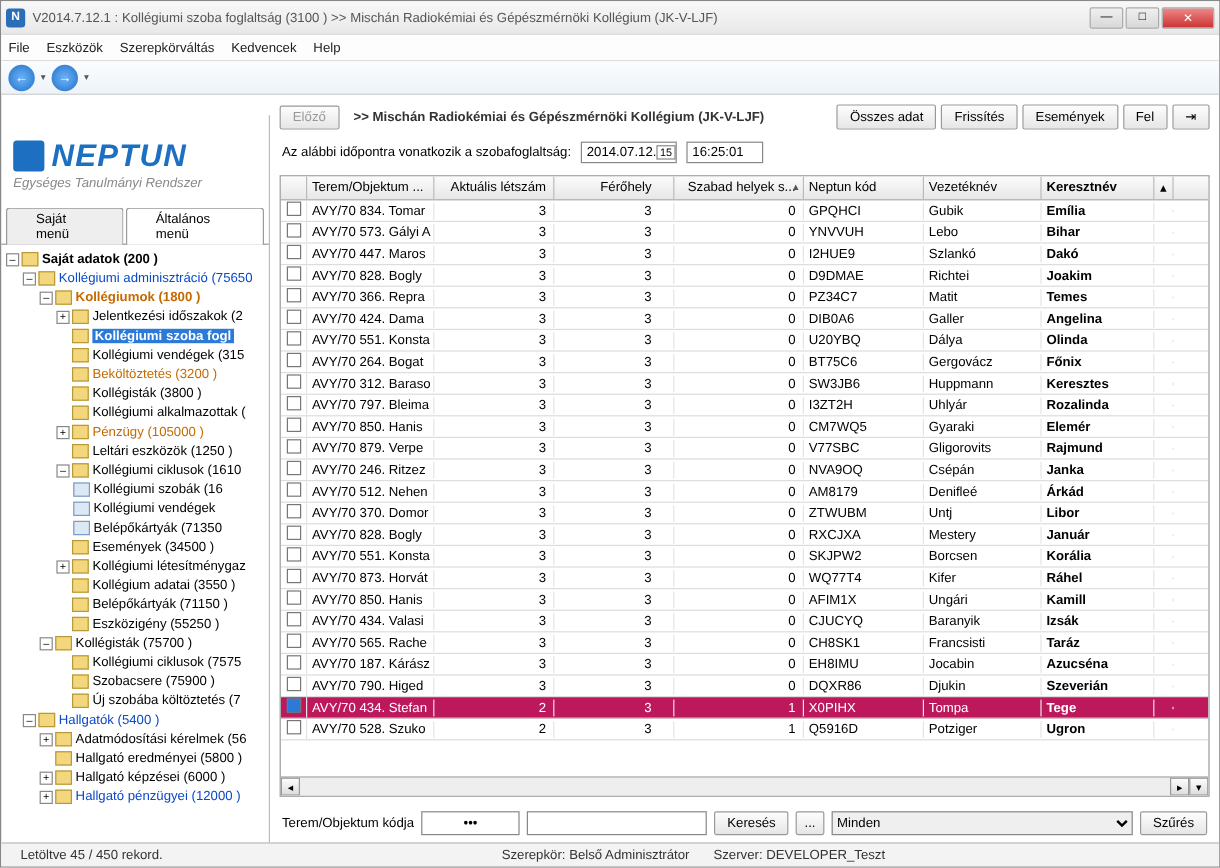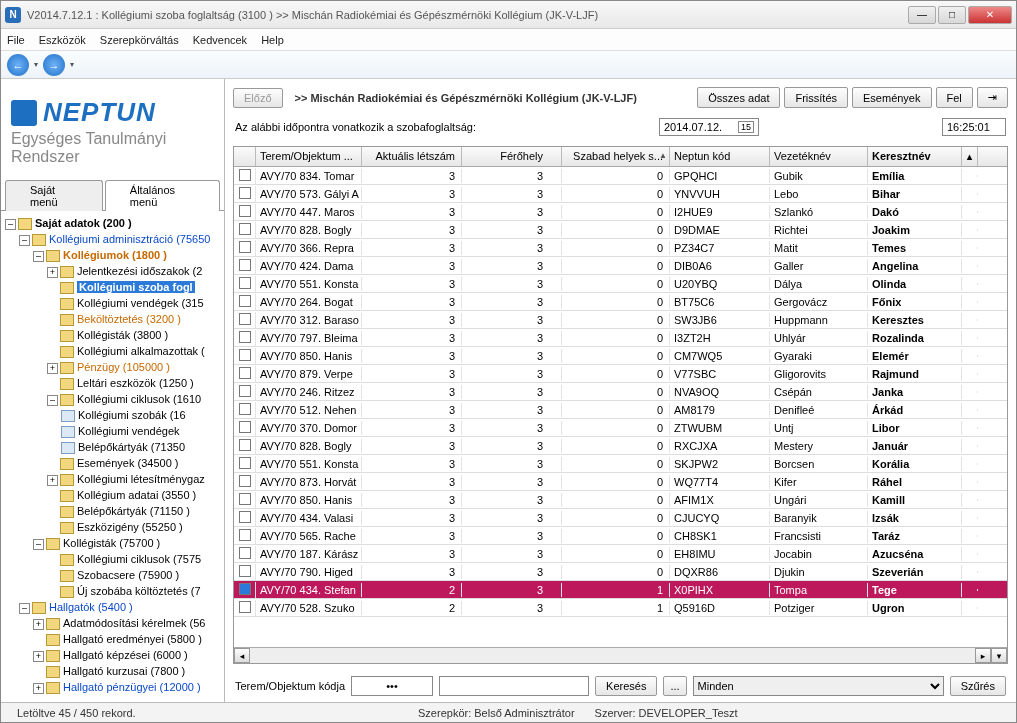--- a/index.html
+++ b/index.html
@@ -17,29 +17,29 @@
 .menubar { height:22px; display:flex; align-items:center; padding:0 6px; gap:14px; border-bottom:1px solid #ddd; background:#fdfdfd;}
 .menubar span { color:#222; }
 
 
 .navtb { height:28px; display:flex; align-items:center; padding:2px 6px; gap:2px; border-bottom:1px solid #ccc; background:linear-gradient(#fafdff,#edf3f9);}
 .navbtn { width:22px;height:22px;border-radius:11px;background:radial-gradient(#6fb3f7,#1e6fc7);display:flex;align-items:center;justify-content:center;color:#fff;font-weight:bold;}
 .navdd { width:10px; display:flex;align-items:center;justify-content:center;color:#555;font-size:8px;}
 
 
 .content { display:flex; height:calc(100% - 28px - 22px - 28px - 20px); }
-.leftpane { width:224px; min-width:224px; border-right:1px solid #bbb; display:flex; flex-direction:column; overflow:hidden;}
+.leftpane { width:224px; min-width:224px; border-right:1px solid #bbb; display:flex; flex-direction:column; overflow:hidden;margin-top:17px;}
 .rightpane { flex:1; display:flex; flex-direction:column; overflow:hidden; }
 
 
 .logo { padding:18px 8px 14px 10px; }
 .logo .brand { display:flex; align-items:center; gap:6px; }
 .logo .brand .bicon{width:26px;height:26px;background:#1d6fc1;border-radius:3px;}
 .logo .brand .btxt{font-size:26px;font-weight:bold;color:#1d6fc1;font-style:italic;letter-spacing:1px;}
-.logo .tagline{color:#888;font-size:16px;margin-top:2px;}
+.logo .tagline{color:#888;font-size:11px;margin-top:2px;font-style:italic;}
 
 
 .tabrow{display:flex;border-bottom:1px solid #999;padding:0 4px;gap:2px;}
 .tab{padding:3px 24px;border:1px solid #999;border-bottom:none;background:#eee;border-radius:3px 3px 0 0;margin-bottom:-1px;}
 .tab.active{background:#fff;}
 
 
 .tree{flex:1;overflow:auto;padding:4px 2px 4px 2px;}
 .tree ul{list-style:none;padding-left:14px;}
 .tree > ul{padding-left:2px;}
@@ -51,21 +51,21 @@
 .tree .sel{background:#2b79d8;color:#fff;padding:0 2px;}
 
 
 .rhdr{padding:8px 8px 4px 8px;display:flex;align-items:center;gap:6px;}
 .btn{background:linear-gradient(#fdfdfd,#e6e6e6);border:1px solid #999;padding:3px 10px;border-radius:2px;text-align:right;}
 .btn.disabled{color:#999;}
 .rhdr .crumb{flex:1;font-weight:bold;color:#333;padding:4px 6px;}
 .rbtns{display:flex;gap:4px;}
 
 
-.dline{padding:6px 10px 10px 10px;display:flex;align-items:center;gap:20px;justify-content:space-between;}
+.dline{padding:6px 10px 10px 10px;display:flex;align-items:center;gap:8px;}
 .inputlike{border:1px solid #888;padding:1px 4px;background:#fff;height:18px;display:inline-flex;align-items:center;}
 
 
 .tablewrap{flex:1;margin:0 8px 6px 8px;border:1px solid #999;overflow:hidden;display:flex;flex-direction:column;position:relative;}
 .thead{display:flex;background:linear-gradient(#fbfbfb,#e7e7e7);border-bottom:1px solid #aaa;}
 .th{border-right:1px solid #bbb;padding:3px 4px;overflow:hidden;white-space:nowrap;position:relative;}
 .tbody{overflow-y:auto;overflow-x:hidden;flex:1;}
 .tr{display:flex;border-bottom:1px solid #ddd;height:18px;align-items:center;}
 .tr.sel{background:#be185d;color:#fff;}
 .td{border-right:1px solid #e4e4e4;padding:1px 4px;overflow:hidden;white-space:nowrap;}
@@ -177,21 +177,20 @@
                     <li style="padding-left:13px"><span class="ticon"></span><span>Új szobába költöztetés (7</span></li>
                   </ul>
                 </li>
               </ul>
             </li>
             <li><span class="exp">–</span><span class="ticon"></span><span class="blue">Hallgatók (5400  )</span>
               <ul>
                 <li><span class="exp">+</span><span class="ticon"></span><span>Adatmódosítási kérelmek (56</span></li>
                 <li style="padding-left:13px"><span class="ticon"></span><span>Hallgató eredményei (5800  )</span></li>
                 <li><span class="exp">+</span><span class="ticon"></span><span>Hallgató képzései (6000  )</span></li>
-                <li style="padding-left:13px"><span class="ticon"></span><span>Hallgató kurzusai (7800  )</span></li>
                 <li><span class="exp">+</span><span class="ticon"></span><span class="blue">Hallgató pénzügyei (12000  )</span></li>
               </ul>
             </li>
           </ul>
         </li>
       </ul>
     </div>
   </div>
 
   <div class="rightpane">
@@ -202,21 +201,21 @@
         <button class="btn">Összes adat</button>
         <button class="btn">Frissítés</button>
         <button class="btn">Események</button>
         <button class="btn">Fel</button>
         <button class="btn">⇥</button>
       </div>
     </div>
 
     <div class="dline">
       <span>Az alábbi időpontra vonatkozik a szobafoglaltság:</span>
-      <span class="inputlike" style="width:100px;">
+      <span class="inputlike" style="width:80px;">
           <span>2014.07.12.</span>
           <span style="margin-left:auto;border:1px solid #888;padding:0 2px;font-size:9px;">15</span>
         </span>
       <span class="inputlike" style="width:64px;">16:25:01</span>
     </div>
 
     <div class="tablewrap">
       <div class="thead">
         <div class="th c0"></div>
         <div class="th c1">Terem/Objektum ...</div>

